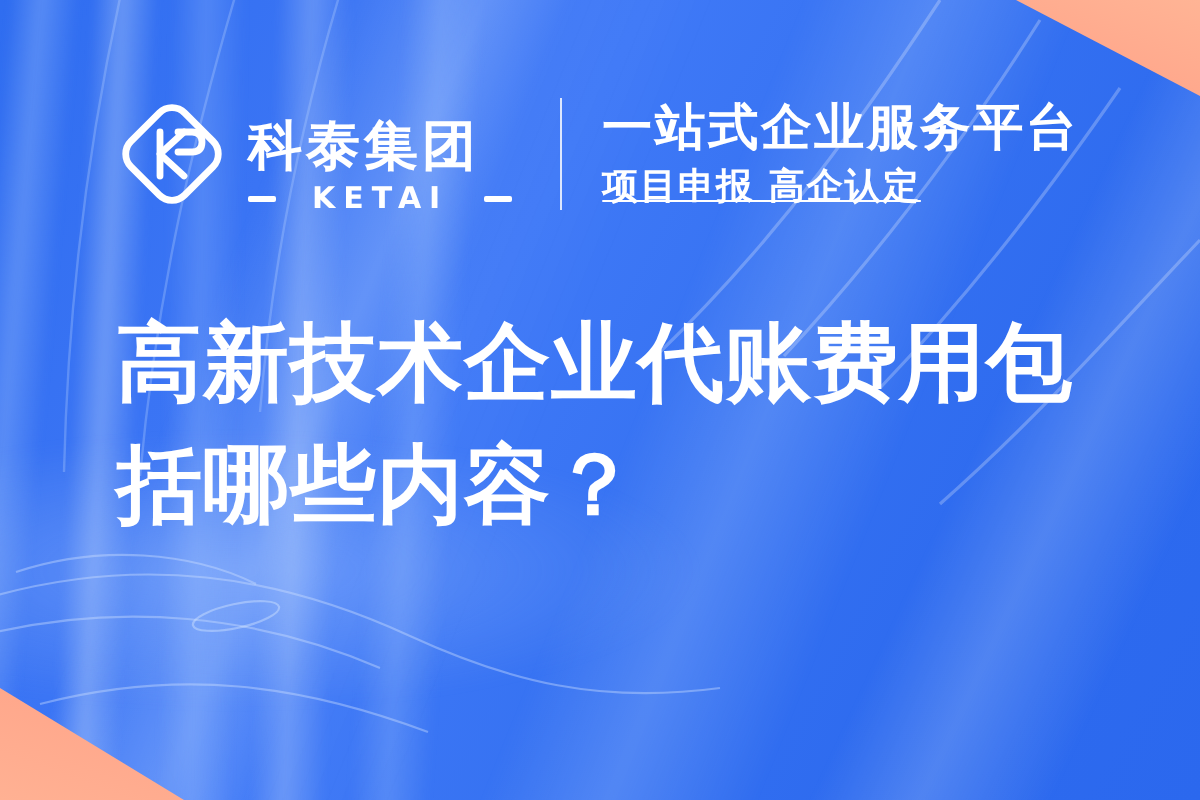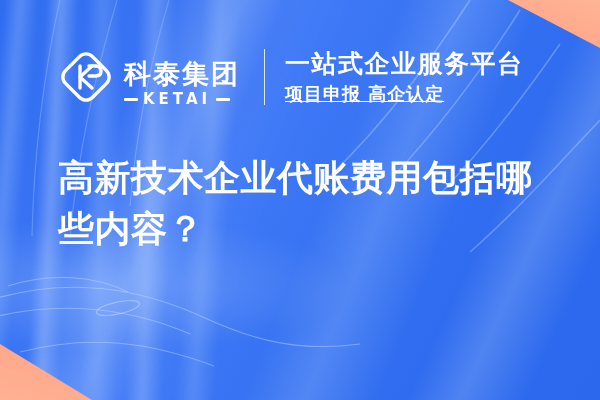--- a/index.html
+++ b/index.html
@@ -159,21 +159,21 @@
     font-size: 27px;
     font-weight: 700;
     letter-spacing: 2px;
     line-height: 1.05;
     white-space: nowrap;
     font-family: "DejaVu Sans", "Liberation Sans", sans-serif;
   }
   .logo-en-row {
     display: flex;
     align-items: center;
-    gap: 5px;
+    gap: 18px;
     margin-top: 3px;
   }
   .logo-en-row .rule {
     display: block;
     width: 14px;
     height: 3px;
     background: #ffffff;
     border-radius: 1px;
   }
   .logo-en {
@@ -218,21 +218,21 @@
     text-decoration: underline;
   }
 
   
   .headline {
     position: absolute;
     left: 58px;
     top: 152px;
     width: 496px;
     color: #ffffff;
-    font-size: 36px;
+    font-size: 43px;
     font-weight: 700;
     line-height: 1.42;
     letter-spacing: 0.5px;
     font-family: "DejaVu Sans", "Liberation Sans", sans-serif;
   }
 </style>
 </head>
 <body>
 
 <div id="banner">

